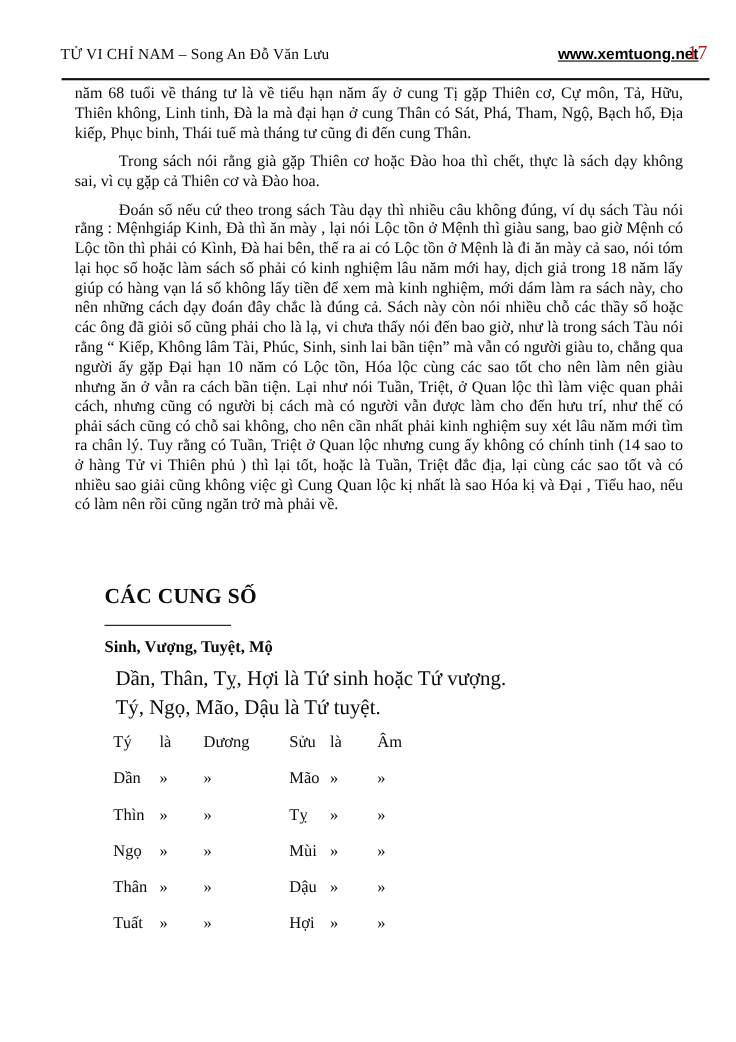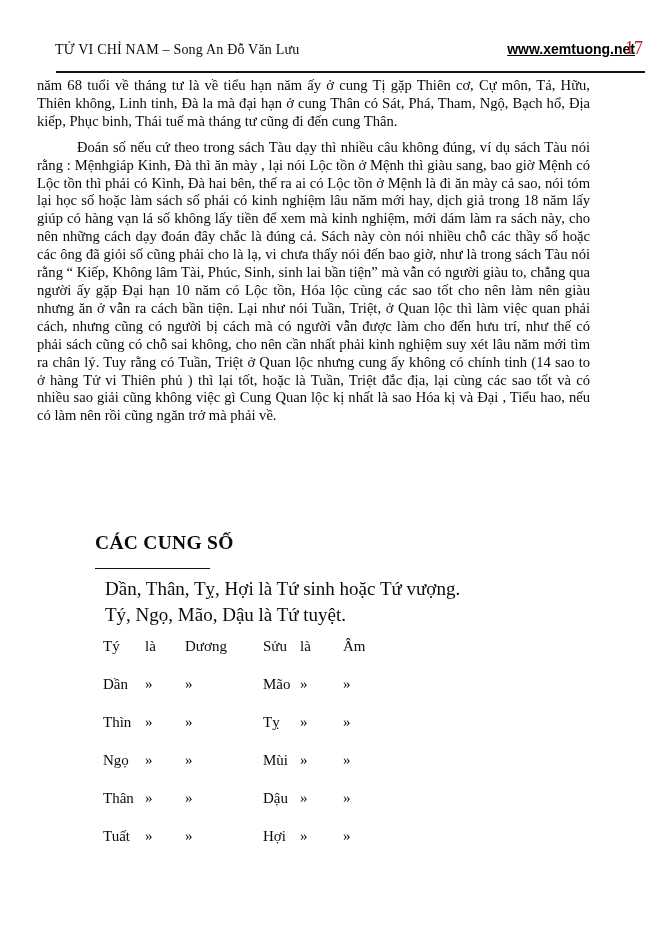--- a/index.html
+++ b/index.html
@@ -26,21 +26,21 @@
   .pagenum {
     position:relative; font-size:18px; color:#b91c1c;
     margin-left:-10px; z-index:2;
   }
   .header-rule {
     position:absolute; top:71px; left:56px; width:589px;
     border-top:2px solid #111;
   }
   
   .content {
-    position:absolute; top:77px; left:37px; width:553px;
+    position:absolute; top:77px; left:68px; width:553px;
     font-size:14.6px; line-height:17.9px;
     text-align:justify;
   }
   .content p { margin:0 0 8px 0; }
   .content p.indent { text-indent:40px; }
   .b { font-weight:normal; }
   
   .section { position:absolute; top:531px; left:95px; width:520px; }
   .section-title {
     font-size:19.5px; font-weight:bold; margin:0; letter-spacing:0.3px;
@@ -49,46 +49,48 @@
   .section-rule { width:115px; border-top:1.6px solid #111; margin:13px 0 0 0; }
   .subsection-title { font-size:15px; font-weight:bold; margin:11px 0 0 0; line-height:18px; }
   .items { margin:7px 0 0 10px; }
   .items .item { line-height:25.6px; font-size:19px; }
   .subsection-title2 { font-size:16.5px; font-weight:bold; margin:27px 0 0 0; line-height:20px; }
   .cung-table {
     margin:6px 0 0 8px;
     display:grid;
     grid-template-columns:42px 40px 78px 37px 43px 50px;
     font-size:15px;
-    row-gap:12px;
+    row-gap:7px;
   }
   .cung-table .cell { line-height:26px; }
 </style>
 </head>
 <body>
 
 <div class="page">
 
   <div class="header">
     <span class="header-title">TỬ VI CHỈ NAM – Song An Đỗ Văn Lưu</span>
     <span class="header-right">
       <span class="site-link">www.xemtuong.net</span><span class="pagenum">17</span>
     </span>
   </div>
 
   <div class="header-rule"></div>
 
   <div class="content">
     <p>năm 68 tuổi về tháng tư là về tiểu hạn năm ấy ở cung Tị gặp Thiên cơ, Cự môn, Tả, Hữu, Thiên không, Linh tinh, Đà la mà đại hạn ở cung Thân có Sát, Phá, Tham, Ngộ, Bạch hổ, Địa kiếp, Phục binh, Thái tuế mà tháng tư cũng đi đến cung Thân.</p>
+    <p class="indent">Trong sách nói rằng già gặp Thiên cơ hoặc Đào hoa thì chết, thực là sách dạy không sai, vì cụ gặp cả Thiên cơ và Đào hoa.</p>
     <p class="indent"><span>Đoán số nếu cứ theo trong sách Tàu dạy thì nhiều câu không đúng, ví dụ sách Tàu nói rằng : </span><span class="b">Mệnh</span><span>giáp Kinh, Đà thì ăn mày , lại nói Lộc tồn  ở </span><span class="b">Mệnh</span><span> thì giàu sang, bao giờ </span><span class="b">Mệnh</span><span> có Lộc tồn thì phải có Kình, Đà hai bên, thế ra ai có Lộc tồn ở </span><span class="b">Mệnh</span><span> là đi ăn mày cả sao, nói tóm lại học số hoặc làm sách số phải có kinh nghiệm lâu năm mới hay, dịch giả trong 18 năm lấy giúp có hàng vạn lá số không lấy tiền để xem mà kinh nghiệm, mới dám làm ra sách này, cho nên những cách dạy đoán đây chắc là đúng cả. Sách này còn nói nhiều chỗ các thầy số hoặc các ông đã giỏi số cũng phải cho là lạ, vi chưa thấy nói đến bao giờ, như  là trong sách Tàu nói rằng “ Kiếp, Không lâm Tài, Phúc, Sinh, sinh lai bần tiện” mà vẫn có người giàu to, chẳng qua người ấy gặp Đại hạn 10 năm có Lộc tồn, Hóa lộc cùng các sao tốt cho nên làm nên giàu nhưng ăn ở vẫn ra cách bần tiện. Lại như nói Tuần, Triệt, ở Quan lộc thì làm việc quan phải cách, nhưng cũng có người bị cách mà có người vẫn được làm cho đến hưu trí, như thế có phải sách cũng có chỗ sai không, cho nên cần nhất phải kinh nghiệm suy xét lâu năm mới tìm ra chân lý. Tuy rằng có Tuần, Triệt ở Quan lộc nhưng cung ấy không có chính tinh (14 sao to ở hàng Tử vi Thiên phủ ) thì lại tốt, hoặc là Tuần, Triệt đắc địa, lại cùng các sao tốt và có nhiều sao giải cũng không việc gì Cung Quan lộc kị nhất là sao Hóa kị và Đại , Tiểu hao, nếu có làm nên rồi cũng ngăn trở mà phải về.</span></p>
   </div>
 
   <div class="section">
     <h2 class="section-title">CÁC CUNG SỐ</h2>
     <div class="section-rule"></div>
+    <h3 class="subsection-title">Sinh, Vượng, Tuyệt, Mộ</h3>
     <div class="items">
       <div class="item">Dần, Thân, Tỵ, Hợi là Tứ sinh hoặc Tứ vượng.</div>
       <div class="item">Tý, Ngọ, Mão, Dậu là Tứ tuyệt.</div>
     </div>
     <div class="cung-table">
       <span class="cell">Tý</span>
       <span class="cell">là</span>
       <span class="cell">Dương</span>
       <span class="cell">Sửu</span>
       <span class="cell">là</span>

